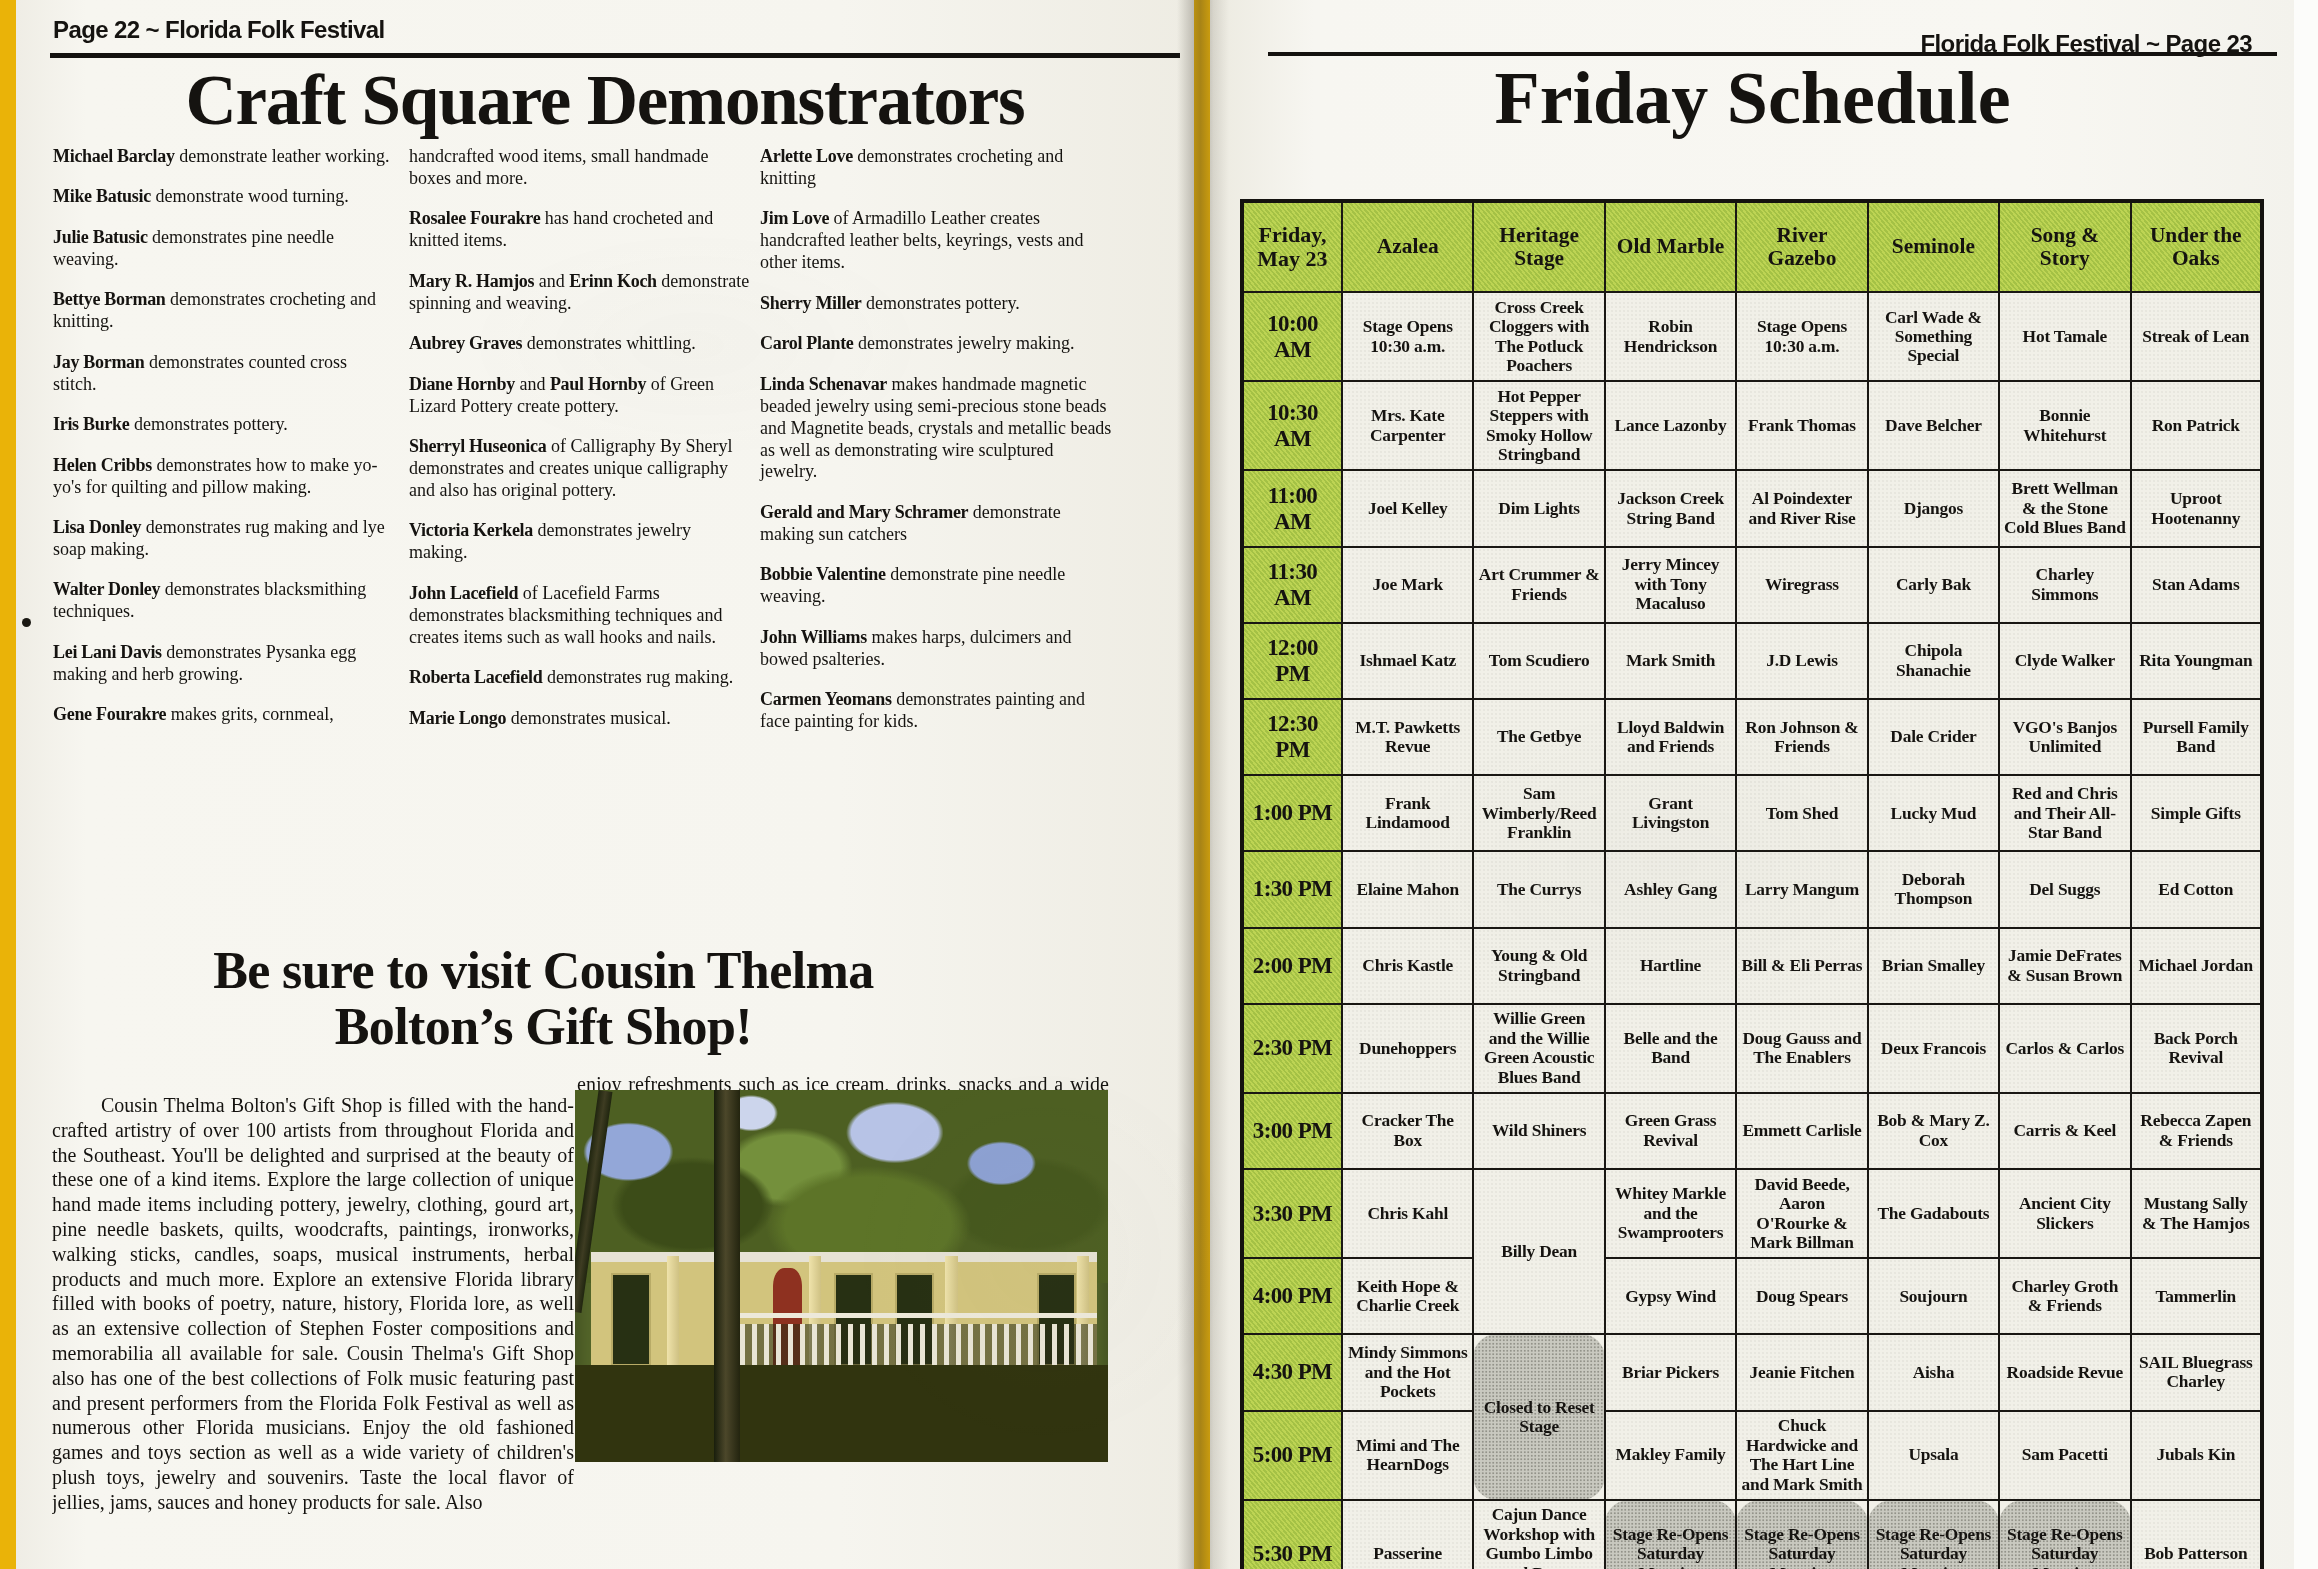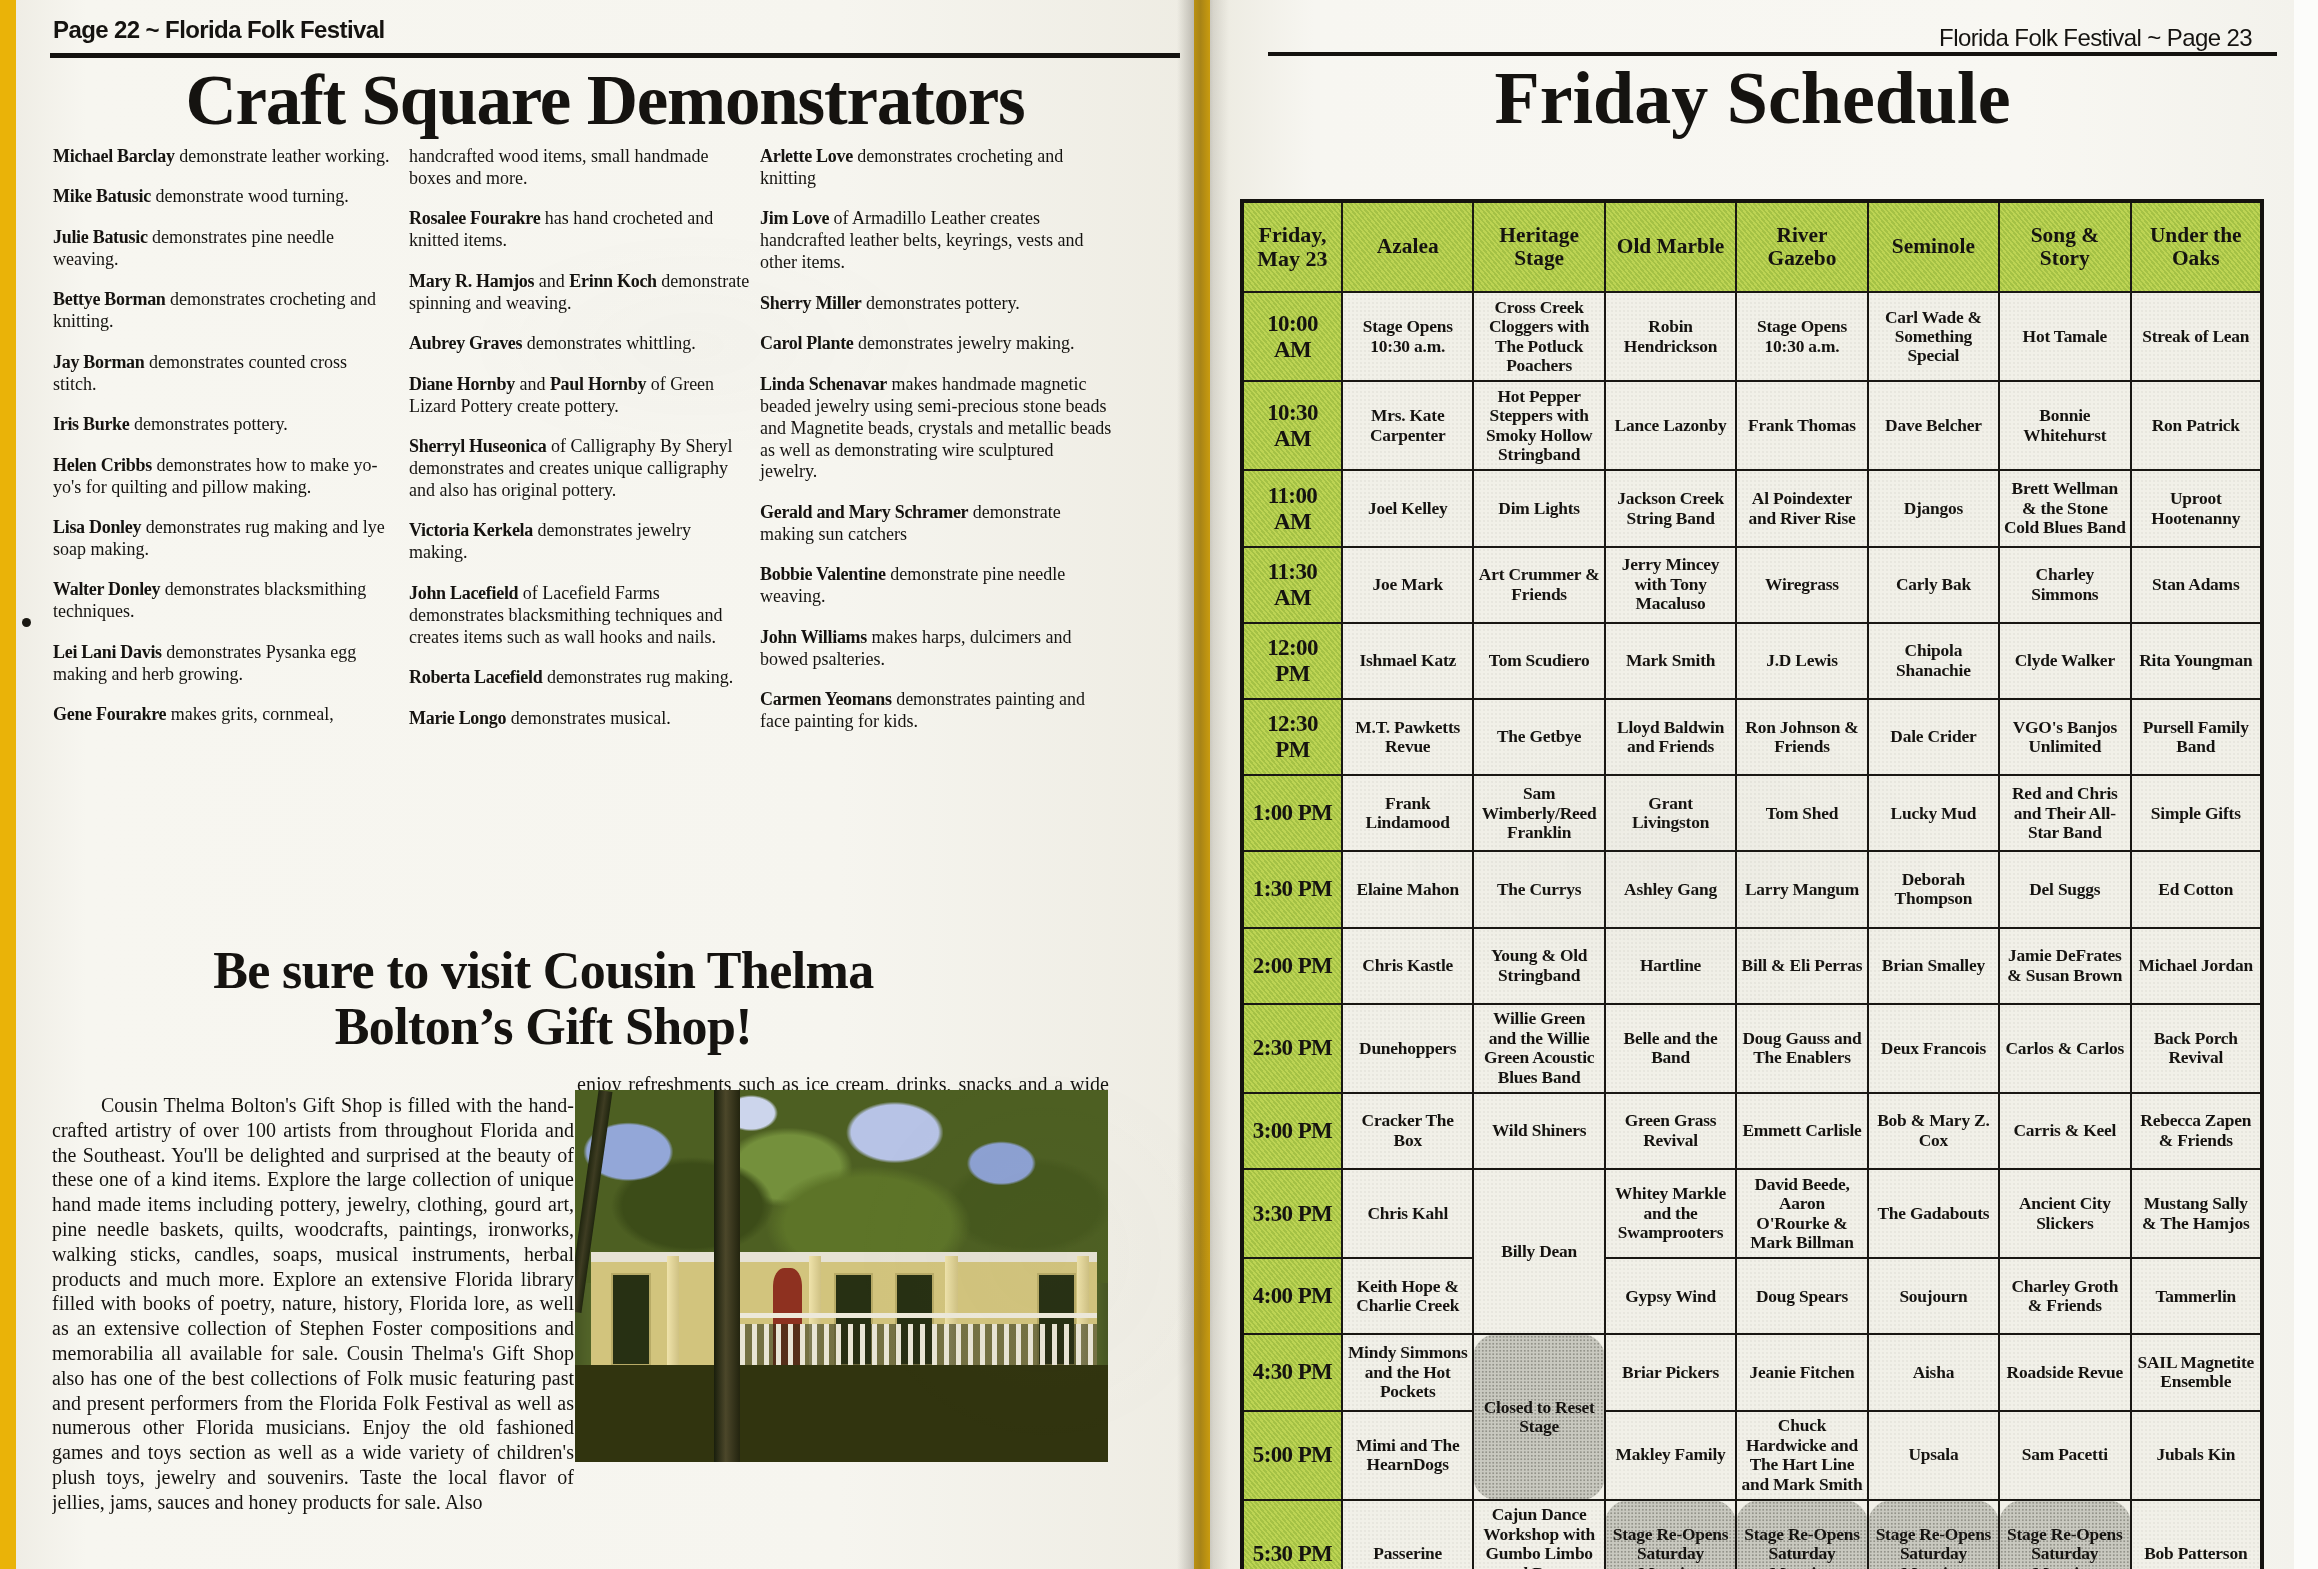--- a/index.html
+++ b/index.html
@@ -73,22 +73,22 @@
      background:
        radial-gradient(ellipse 104px 41px at 14% 35%, #7e7f3f 0 50%, transparent 60%),
        radial-gradient(ellipse 81px 35px at 80% 30%, #6a6c33 0 45%, transparent 58%),
        linear-gradient(180deg,#44471e,#2c2f12 65%,#34371а 100%);
      background-color:#31340f;}
   .ph-trunk{position:absolute;left:26%;top:0;width:5%;height:100%;
      background:linear-gradient(90deg,#191e0c,#4c472a 45%,#23240f);}
   .ph-trunk2{position:absolute;left:1.5%;top:0;width:2.6%;height:60%;
      background:linear-gradient(90deg,#20250f,#3e3c22 50%,#20250f);transform:rotate(8deg);}
   
-  #right-header{right:43px;top:24px;position:absolute;font-family:"Liberation Sans",sans-serif;
-     font-weight:normal;font-size:24px;letter-spacing:-0.6px;white-space:nowrap;}
+  #right-header{right:43px;top:30px;position:absolute;font-family:"Liberation Sans",sans-serif;
+     font-weight:bold;font-size:24px;letter-spacing:-0.6px;white-space:nowrap;}
   #right-rule{position:absolute;left:58px;top:52px;width:1009px;height:4px;background:#14120f;}
   #right-title{position:absolute;left:0;top:56px;width:1085px;text-align:center;
      font-size:74px;font-weight:bold;letter-spacing:0px;}
   #schedule{position:absolute;left:30px;top:199px;width:1024px;border-collapse:collapse;
      table-layout:fixed;background:var(--cell-offwhite);
      border:4px solid #14120f;}
   #schedule th,#schedule td{border:2.3px solid #191713;text-align:center;vertical-align:middle;
      font-weight:bold;padding:4.6px 3.5px;overflow:hidden;}
   #schedule thead th{height:79px;font-size:21.4px;line-height:1.1;
      background:
@@ -352,21 +352,21 @@
             <td>Tammerlin</td>
           </tr>
           <tr>
             <th>4:30 PM</th>
             <td>Mindy Simmons and the Hot Pockets</td>
             <td rowspan="2" class="gray">Closed to Reset Stage</td>
             <td>Briar Pickers</td>
             <td>Jeanie Fitchen</td>
             <td>Aisha</td>
             <td>Roadside Revue</td>
-            <td>SAIL Magnetite Ensemble</td>
+            <td>SAIL Bluegrass Charley</td>
           </tr>
           <tr>
             <th>5:00 PM</th>
             <td>Mimi and The HearnDogs</td>
             <td>Makley Family</td>
             <td>Chuck Hardwicke and The Hart Line and Mark Smith</td>
             <td>Upsala</td>
             <td>Sam Pacetti</td>
             <td>Jubals Kin</td>
           </tr>

